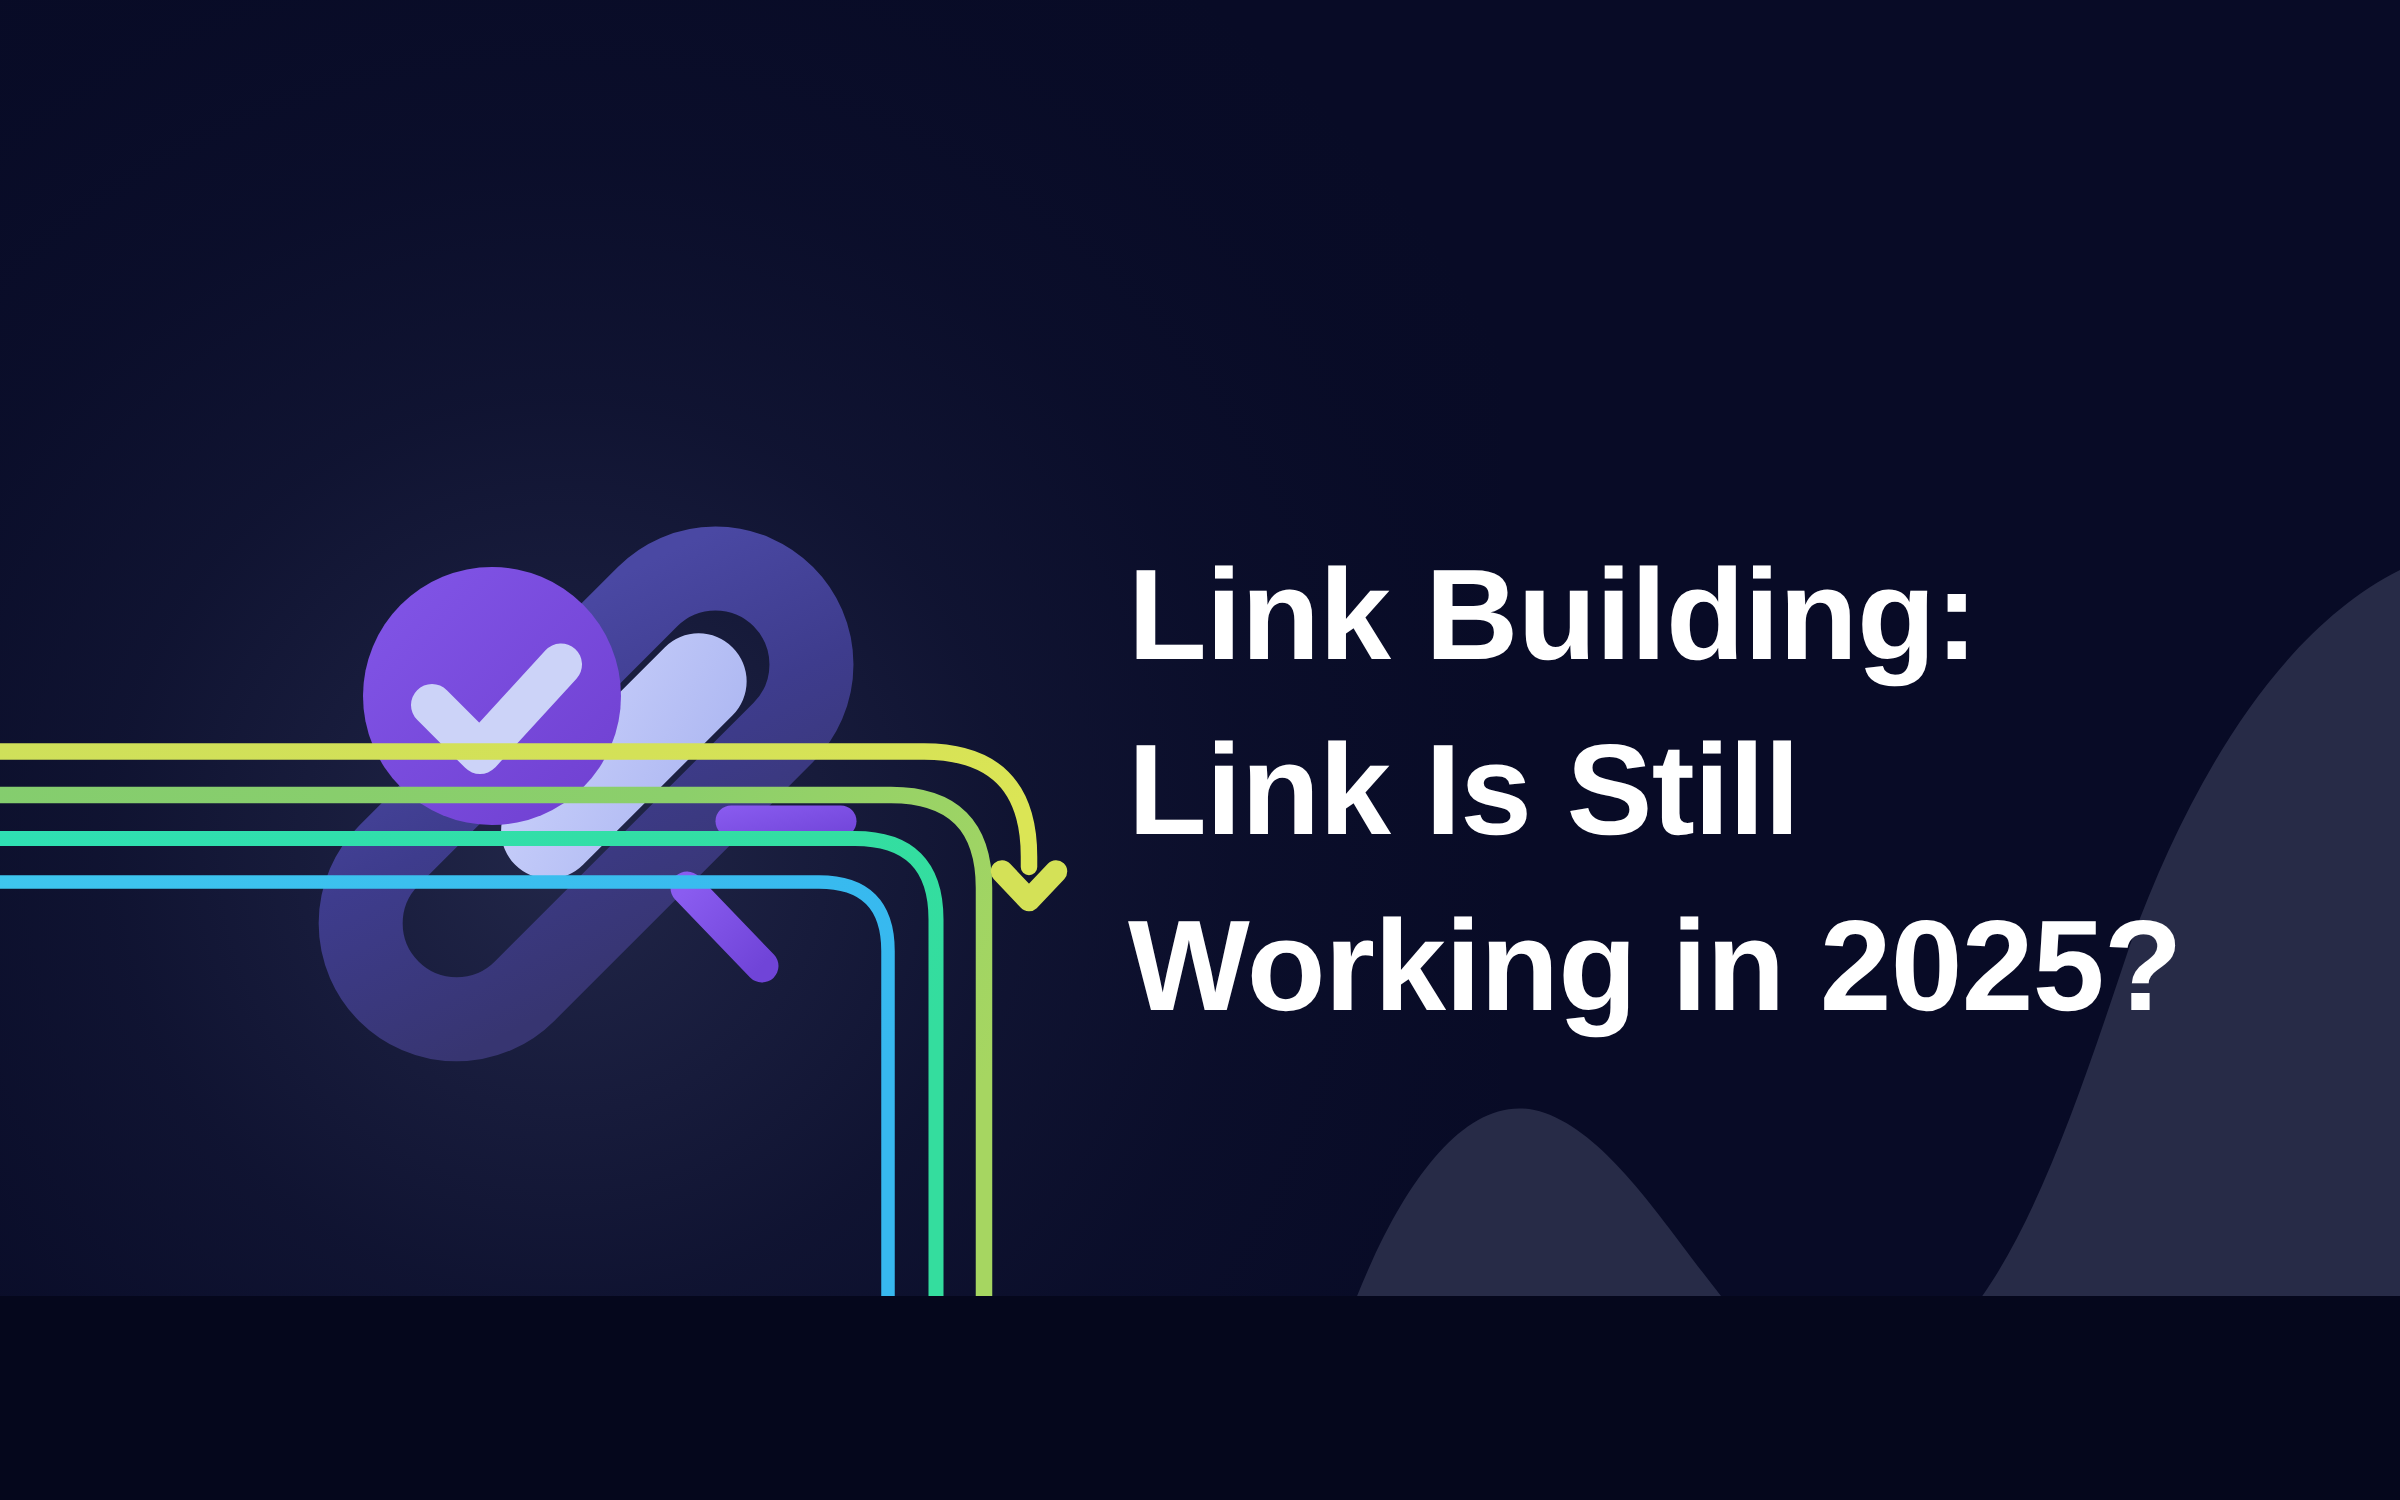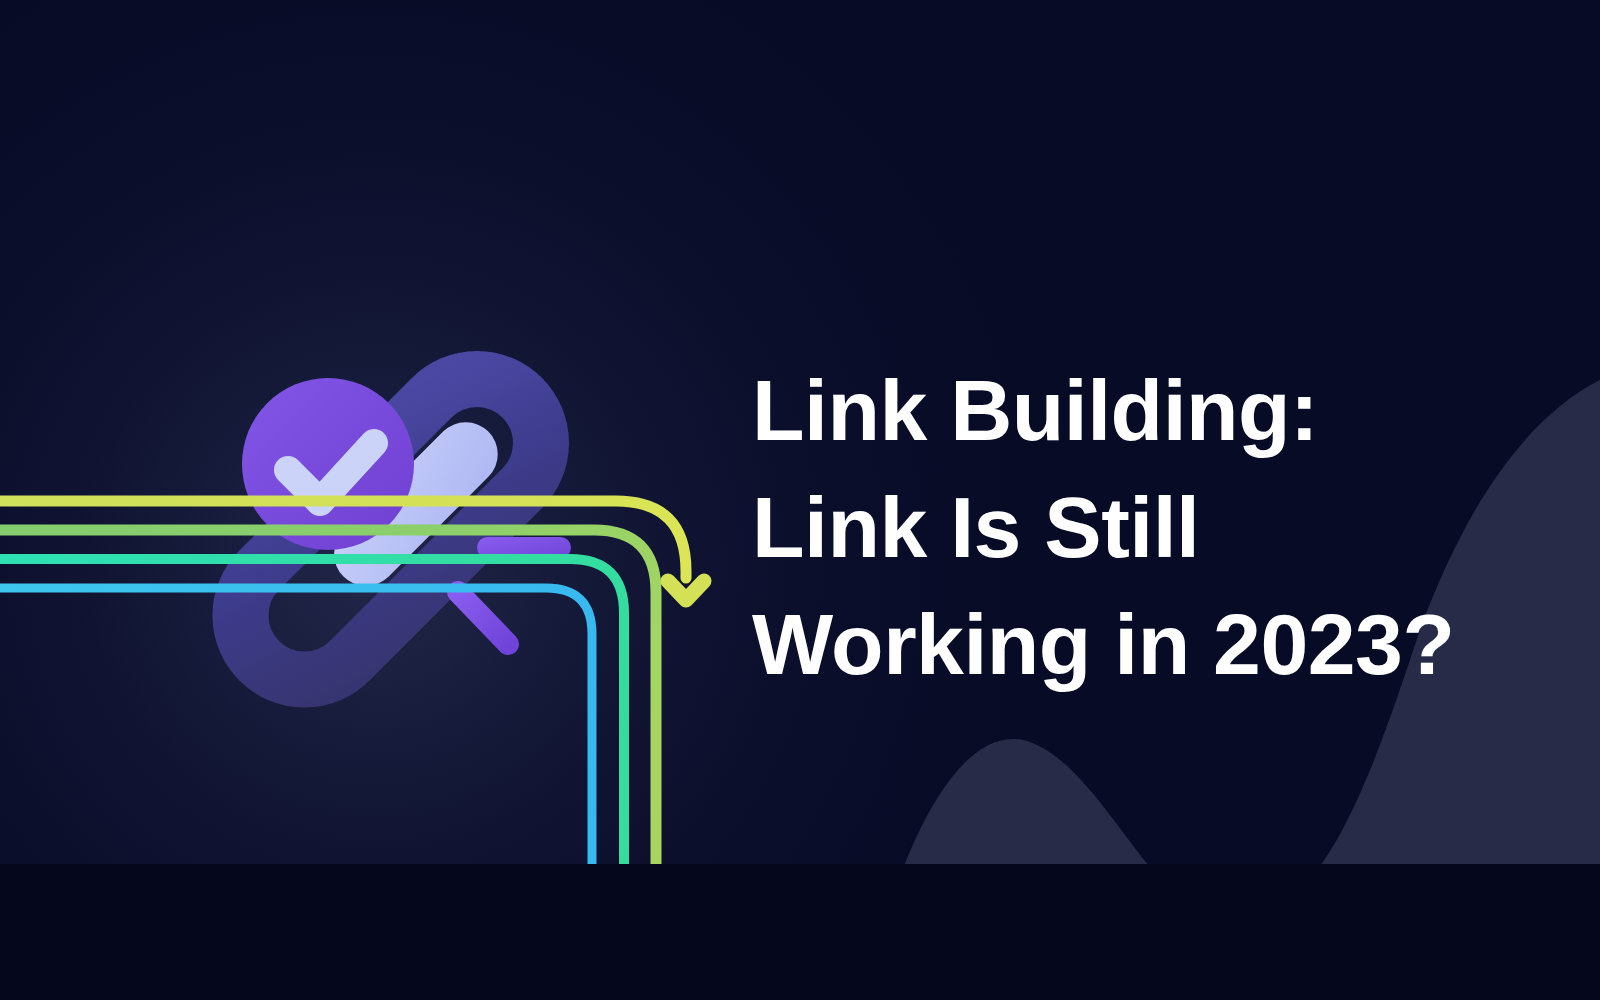--- a/index.html
+++ b/index.html
@@ -163,16 +163,16 @@
     <path d="M -10 530 L 594 530 Q 656 530 656 592 L 656 1010" fill="none" stroke="url(#gradGreen)" stroke-width="11" stroke-linecap="round"></path>
 
     <path d="M -10 501 L 616 501 Q 686 501 686 571 L 686 578" fill="none" stroke="url(#gradYellow)" stroke-width="11" stroke-linecap="round"></path>
     <path d="M 668 581 L 686 600 L 704 581" fill="none" stroke="#d4e157" stroke-width="15" stroke-linecap="round" stroke-linejoin="round"></path>
     <path d="M 686 612 L 686 1010" fill="none" stroke="url(#gradYellow)" stroke-width="11" stroke-linecap="round"></path>
   </svg>
 
   <div class="headline">
     <span class="ln">Link Building:</span>
     <span class="ln">Link Is Still</span>
-    <span class="ln">Working in 2023?</span>
+    <span class="ln">Working in 2025?</span>
   </div>
 
 </div>
 
 </body></html>

